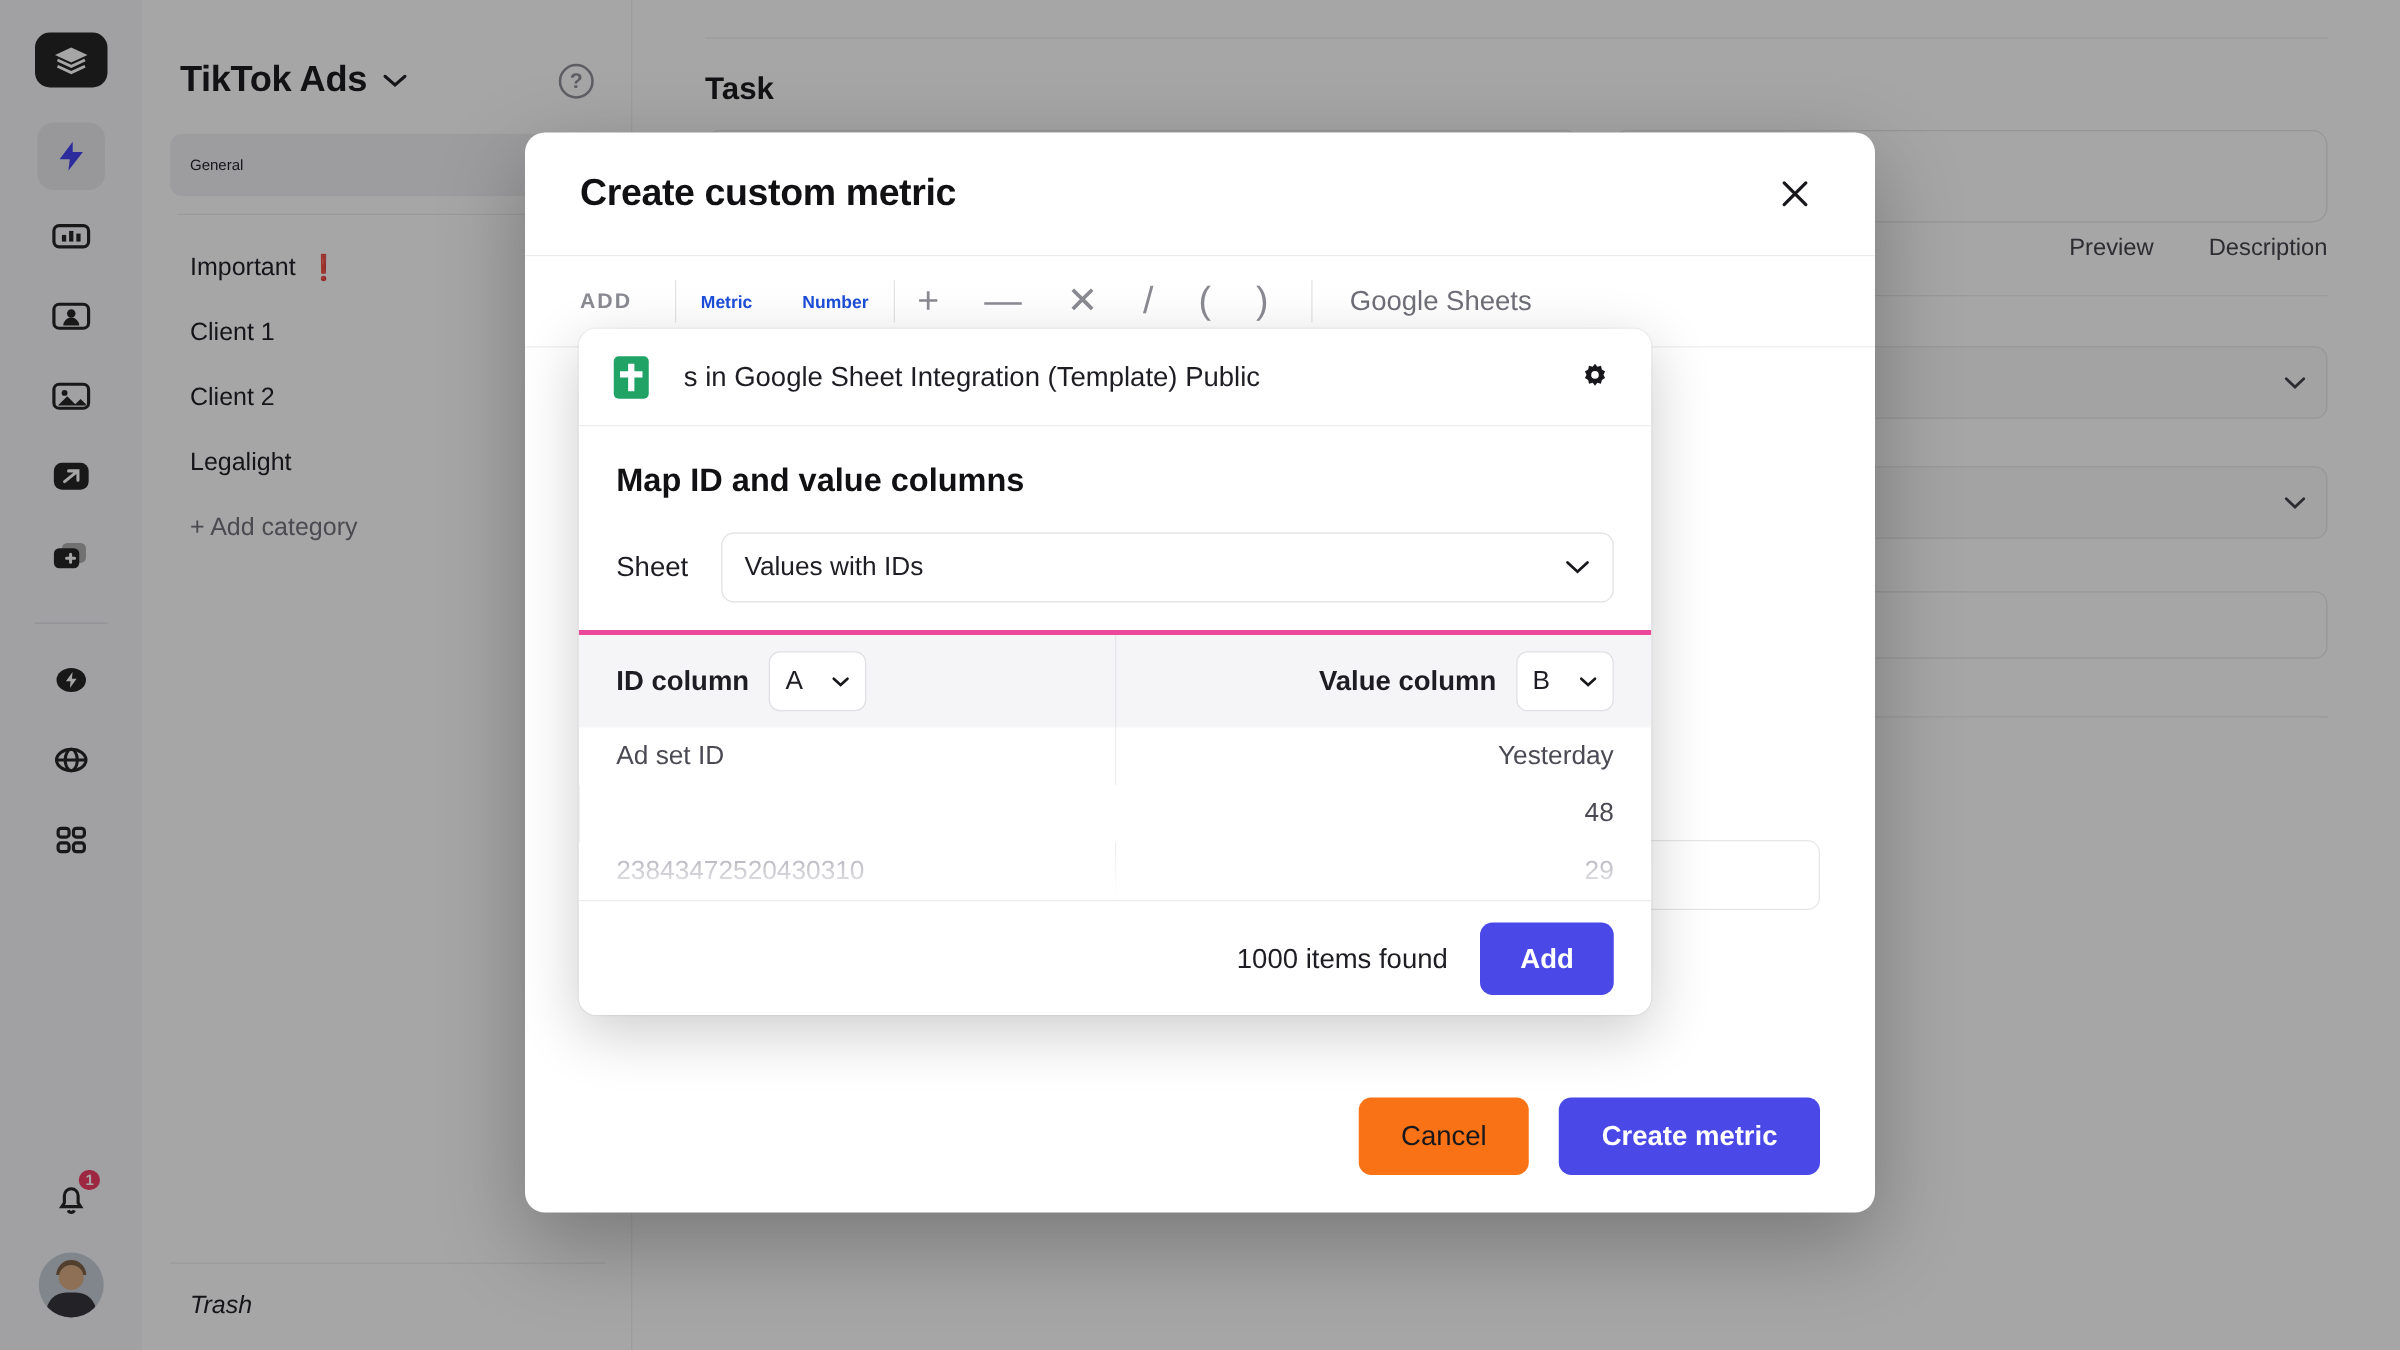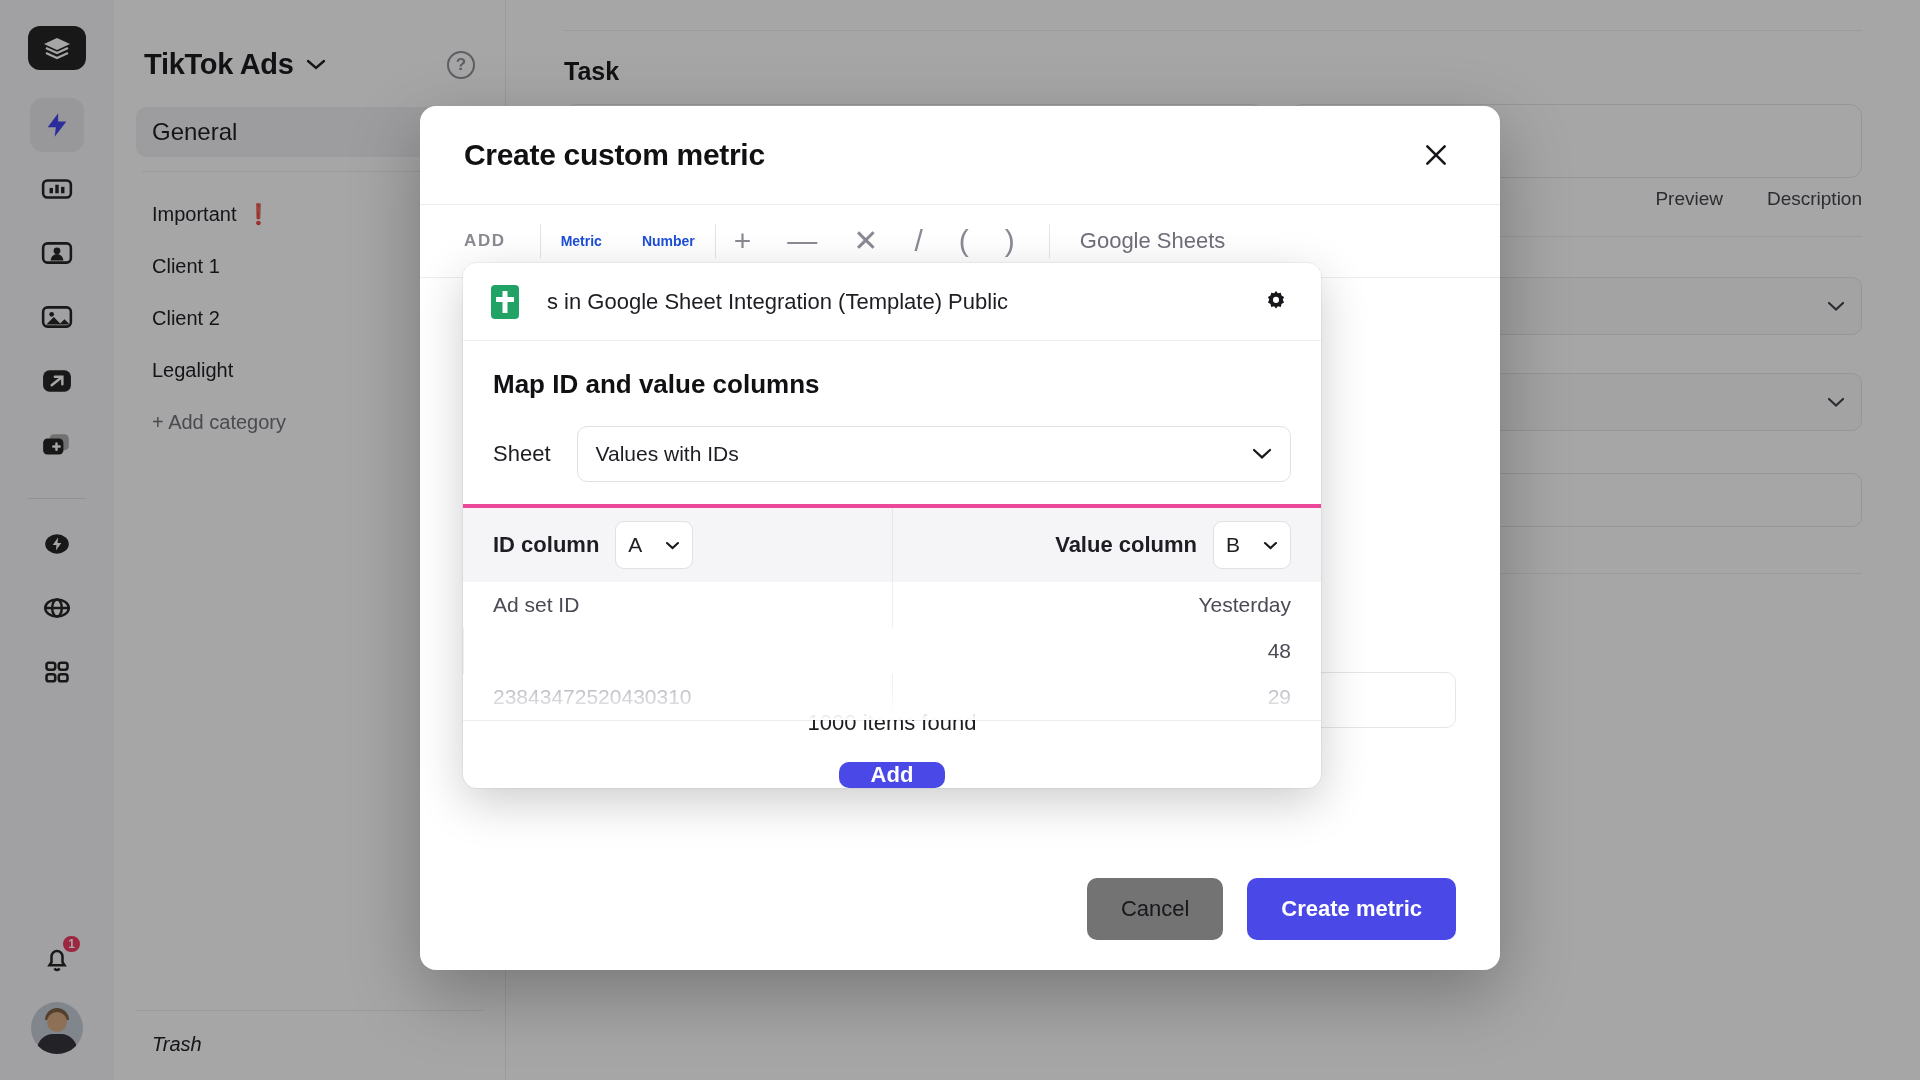--- a/index.html
+++ b/index.html
@@ -59,21 +59,21 @@
   }
   .lp-head { display: flex; align-items: center; justify-content: space-between;
     margin: 18px 8px 26px 8px; }
   .lp-title { display:flex; align-items:center; gap: 12px;
     font-size: 29px; font-weight: 700; color: #111114; letter-spacing: -0.3px; }
   .help-ic { width: 28px; height: 28px; border-radius: 50%; border: 2px solid #8b8b93;
     color: #8b8b93; font-size: 17px; font-weight: 700;
     display:flex; align-items:center; justify-content:center; }
   .lp-item {
     height: 50px; border-radius: 10px; display:flex; align-items:center;
-    padding: 0 16px; font-size: 24px; color: #15151a; margin-bottom: 2px;
+    padding: 0 16px; font-size: 12px; color: #15151a; margin-bottom: 2px;
   }
   .lp-item.sel { background: #f1f1f3; }
   .lp-divider { height: 1px; background: #ececee; margin: 14px 6px 16px 6px; }
   .lp-group-item { height: 52px; display:flex; align-items:center; gap: 10px;
     padding: 0 16px; font-size: 20px; color: #15151a; }
   .bang { color: #d0021b; font-weight: 800; font-size: 20px; }
   .lp-add { height: 52px; display:flex; align-items:center; padding: 0 16px;
     font-size: 20px; color: #6b6b74; }
   .lp-trash { position: absolute; left: 22px; bottom: 24px; width: 348px; }
   .lp-trash .tl { border-top: 1px solid #ececee; padding-top: 22px;
@@ -130,21 +130,21 @@
   .tb-gs { font-size: 22px; color: #6f6f79; padding-left: 30px; }
 
   .modal-body { flex: 1; position: relative; padding: 28px 44px 0 44px; }
   .desc-row { position:absolute; left: 44px; right: 44px; bottom: 120px;
     display:flex; align-items:center; gap: 26px; }
   .desc-lab { width: 170px; font-size: 23px; font-weight: 700; color: #111114; }
   .desc-fld { flex: 1; height: 56px; border: 1px solid #e6e6e9; border-radius: 10px; }
 
   .modal-foot { height: 122px; display:flex; align-items:center;
     justify-content: flex-end; gap: 24px; padding: 0 44px; }
-  .btn-cancel { height: 62px; padding: 0 34px; border-radius: 10px; background: #737373;
+  .btn-cancel { height: 62px; padding: 0 34px; border-radius: 10px; background: #f97316;
     color: #17171c; font-size: 22px; display:flex; align-items:center; }
   .btn-primary { height: 62px; padding: 0 34px; border-radius: 10px; background: #4a49e8;
     color: #ffffff; font-size: 22px; font-weight: 700; display:flex; align-items:center; }
 
   
   .popover {
     position: absolute; left: 463px; top: 263px; width: 858px;
     background: #ffffff; border-radius: 14px;
     box-shadow: 0 14px 48px rgba(0,0,0,0.20), 0 0 0 1px rgba(0,0,0,0.045);
     overflow: hidden;
@@ -182,23 +182,23 @@
   .drow { display:flex; height: 46px; }
   .drow .c { flex: 1; display:flex; align-items:center; padding: 0 30px;
     font-size: 21px; }
   .drow .c.right { justify-content: flex-end; border-left: 1px solid #efeff2; }
   .drow.head .c { color: #4a4a54; }
   .drow.r1 .c { color: #4a4a54; }
   .drow.r2 .c { color: #a9a9b3; }
   .fade { position:absolute; left:0; right:0; bottom:0; height: 40px;
     background: linear-gradient(to bottom, rgba(255,255,255,0), #ffffff); }
 
-  .pop-foot { height: 68px; display:flex; align-items:center;
+  .pop-foot { height: 92px; display:flex; align-items:center;
     justify-content: flex-end; gap: 26px; padding: 0 30px;
-    border-top: 1px solid #ececef; flex-direction: column; }
+    border-top: 1px solid #ececef; }
   .items-found { font-size: 22px; color: #1d1d23; }
   .add-btn { height: 58px; padding: 0 32px; border-radius: 10px; background: #4a49e8;
     color: #fff; font-size: 22px; font-weight: 700; display:flex; align-items:center; }
 </style>
 </head>
 <body>
 
 <div class="app">
 
   <div class="rail">

